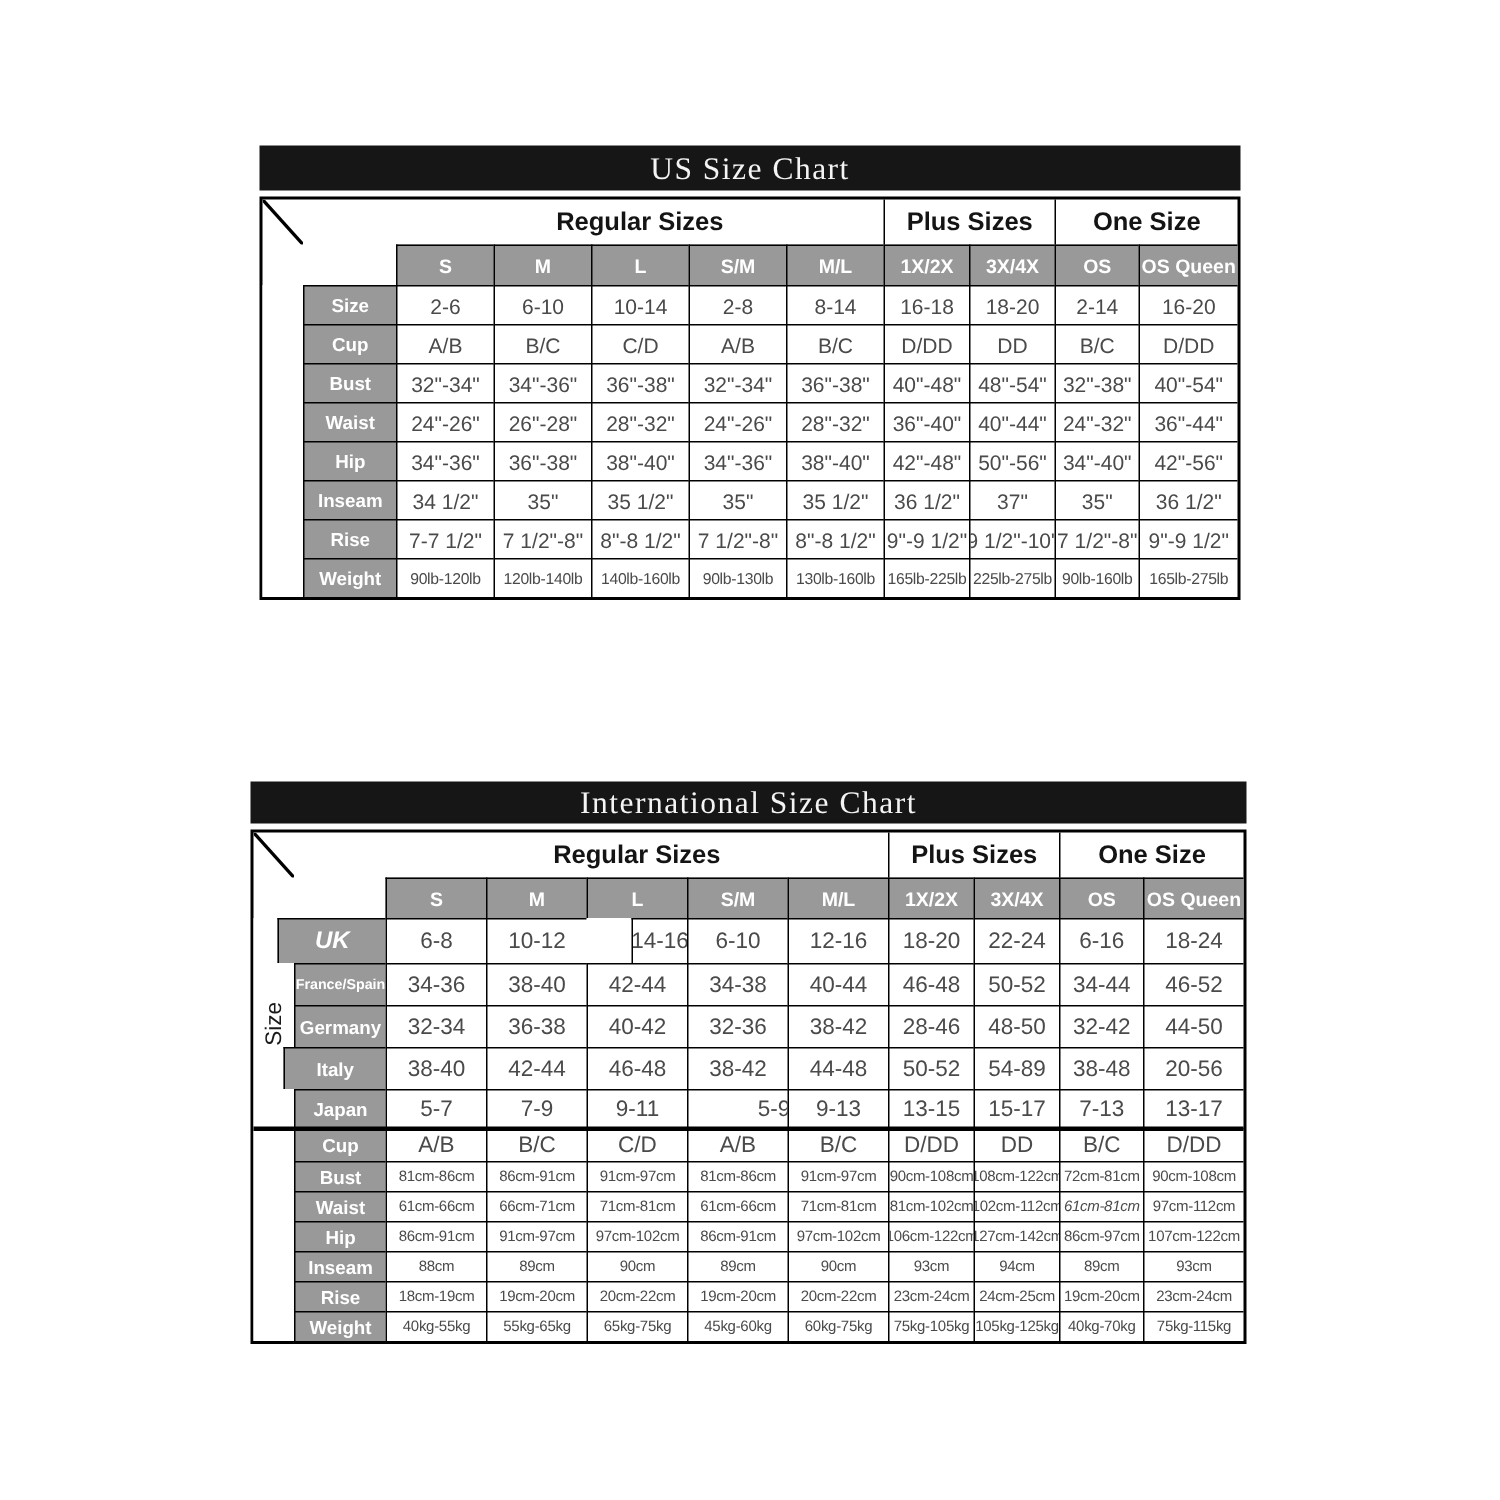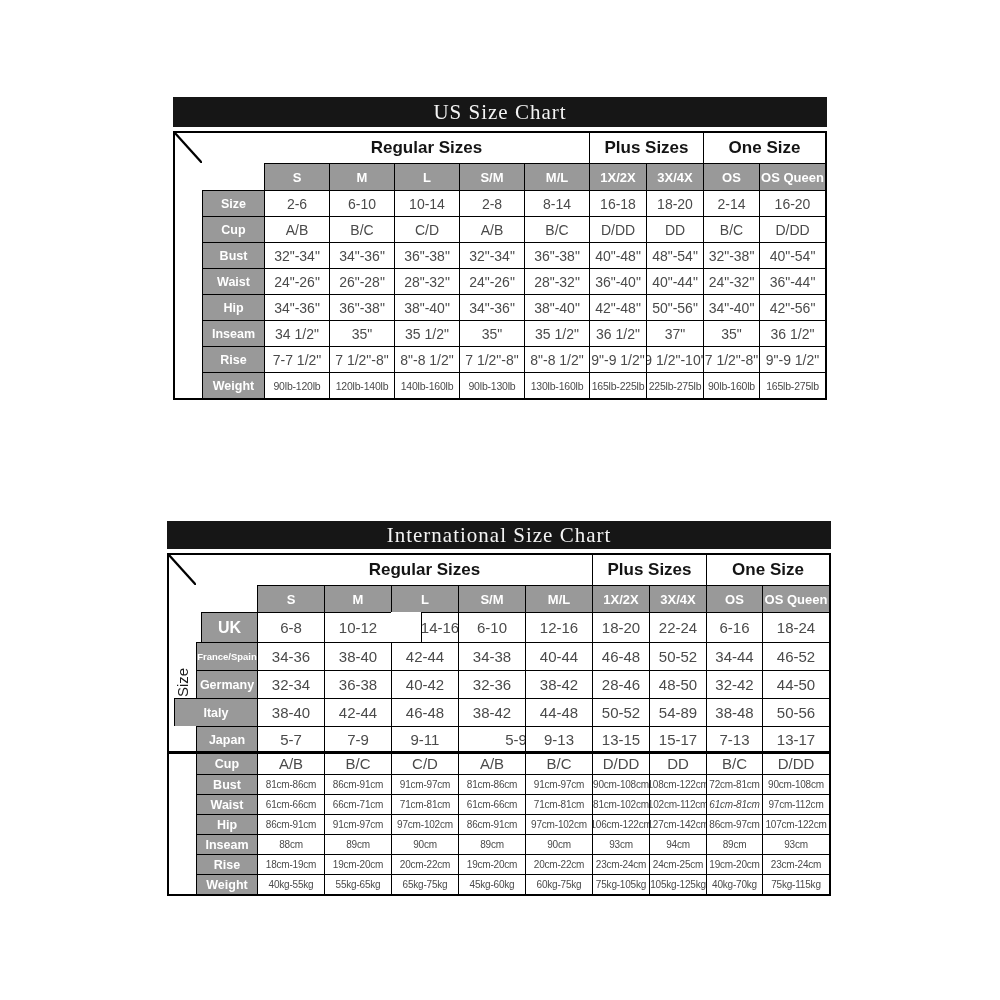--- a/index.html
+++ b/index.html
@@ -183,21 +183,21 @@
       <div class="cell colhead" style="grid-area: 2 / 2;">S</div>
       <div class="cell colhead" style="grid-area: 2 / 3;">M</div>
       <div class="cell colhead" style="grid-area: 2 / 4;">L</div>
       <div class="cell colhead" style="grid-area: 2 / 5;">S/M</div>
       <div class="cell colhead" style="grid-area: 2 / 6;">M/L</div>
       <div class="cell colhead" style="grid-area: 2 / 7;">1X/2X</div>
       <div class="cell colhead" style="grid-area: 2 / 8;">3X/4X</div>
       <div class="cell colhead" style="grid-area: 2 / 9;">OS</div>
       <div class="cell colhead" style="grid-area: 2 / 10;">OS Queen</div>
       <div class="cell rowlabel" style="grid-area: 3 / 1;">
-        <div class="lab lab-lg" style="width: 56px;">UK</div>
+        <div class="lab lab-lg" style="width: 72px; font-style: italic;">UK</div>
       </div>
       <div class="cell data" style="grid-area: 3 / 2;">6-8</div>
       <div class="cell data" style="grid-area: 3 / 3;">10-12</div>
       <div class="cell data" style="grid-area: 3 / 4; margin-left: 30px;">14-16</div>
       <div class="cell data" style="grid-area: 3 / 5;">6-10</div>
       <div class="cell data" style="grid-area: 3 / 6;">12-16</div>
       <div class="cell data" style="grid-area: 3 / 7;">18-20</div>
       <div class="cell data" style="grid-area: 3 / 8;">22-24</div>
       <div class="cell data" style="grid-area: 3 / 9;">6-16</div>
       <div class="cell data" style="grid-area: 3 / 10;">18-24</div>
@@ -219,31 +219,31 @@
       <div class="cell data" style="grid-area: 5 / 2;">32-34</div>
       <div class="cell data" style="grid-area: 5 / 3;">36-38</div>
       <div class="cell data" style="grid-area: 5 / 4;">40-42</div>
       <div class="cell data" style="grid-area: 5 / 5;">32-36</div>
       <div class="cell data" style="grid-area: 5 / 6;">38-42</div>
       <div class="cell data" style="grid-area: 5 / 7;">28-46</div>
       <div class="cell data" style="grid-area: 5 / 8;">48-50</div>
       <div class="cell data" style="grid-area: 5 / 9;">32-42</div>
       <div class="cell data" style="grid-area: 5 / 10;">44-50</div>
       <div class="cell rowlabel" style="grid-area: 6 / 1;">
-        <div class="lab" style="width: 83px;">Italy</div>
+        <div class="lab" style="width: 68px;">Italy</div>
       </div>
       <div class="cell data" style="grid-area: 6 / 2;">38-40</div>
       <div class="cell data" style="grid-area: 6 / 3;">42-44</div>
       <div class="cell data" style="grid-area: 6 / 4;">46-48</div>
       <div class="cell data" style="grid-area: 6 / 5;">38-42</div>
       <div class="cell data" style="grid-area: 6 / 6;">44-48</div>
       <div class="cell data" style="grid-area: 6 / 7;">50-52</div>
       <div class="cell data" style="grid-area: 6 / 8;">54-89</div>
       <div class="cell data" style="grid-area: 6 / 9;">38-48</div>
-      <div class="cell data" style="grid-area: 6 / 10;">50-56</div>
+      <div class="cell data" style="grid-area: 6 / 10;">20-56</div>
       <div class="cell rowlabel" style="grid-area: 7 / 1;">
         <div class="lab" style="width: 61px;">Japan</div>
       </div>
       <div class="cell data" style="grid-area: 7 / 2;">5-7</div>
       <div class="cell data" style="grid-area: 7 / 3;">7-9</div>
       <div class="cell data" style="grid-area: 7 / 4;">9-11</div>
       <div class="cell data" style="grid-area: 7 / 5; padding-left: 48px;">5-9</div>
       <div class="cell data" style="grid-area: 7 / 6;">9-13</div>
       <div class="cell data" style="grid-area: 7 / 7;">13-15</div>
       <div class="cell data" style="grid-area: 7 / 8;">15-17</div>

